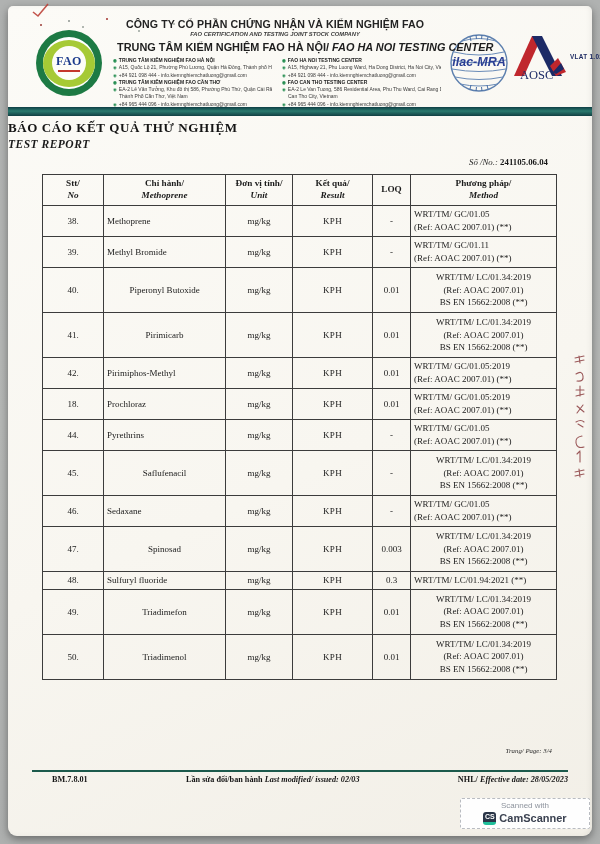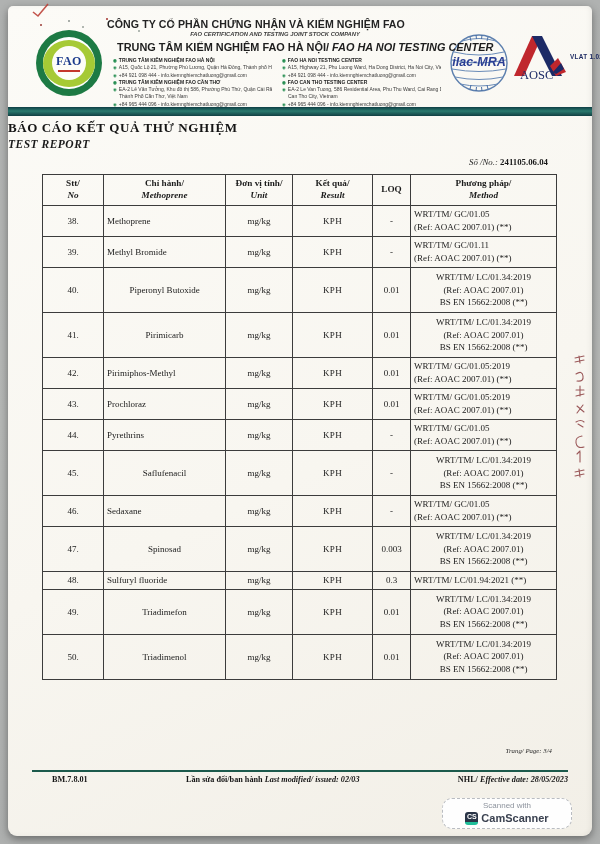--- a/index.html
+++ b/index.html
@@ -14,21 +14,21 @@
   .header { position:absolute; left:0; top:8px; width:100%; display:flex; align-items:flex-start; padding:2px 4px 0 28px; gap:5px; font-family:"Liberation Sans", sans-serif; }
   .fao-logo { flex:0 0 auto; width:66px; height:66px; margin-top:14px; border-radius:50%;
               background:#1d7a44; display:flex; align-items:center; justify-content:center; }
   .fao-logo .ring2 { width:52px; height:52px; border-radius:50%; background:#fff; display:flex; align-items:center; justify-content:center; }
   .fao-logo .ring3 { width:57px; height:47px; border-radius:50%; background:#a6ca35; display:flex; align-items:center; justify-content:center; }
   .fao-logo .core { width:34px; height:34px; border-radius:50%; background:#fdfdf8; display:flex; flex-direction:column; align-items:center; justify-content:center; }
   .fao-logo .core .txt { font-family:"Liberation Serif", serif; font-weight:bold; font-size:12px; color:#1c3b8c; letter-spacing:.5px; }
   .fao-logo .core .bar { width:22px; height:2px; background:#c5372c; margin-top:1px; }
 
   .header-center { flex:1 1 auto; min-width:0; padding-top:2px; }
-  .company-vi { font-weight:bold; font-size:10.6px; color:#232323; letter-spacing:.1px; white-space:nowrap; }
+  .company-vi { text-align:center; font-weight:bold; font-size:10.6px; color:#232323; letter-spacing:.1px; white-space:nowrap; }
   .company-en { text-align:center; font-weight:bold; font-style:italic; font-size:5.8px; color:#3c3c3c; margin-top:1px; }
   .center-name { text-align:center; font-weight:bold; font-size:11.6px; color:#1d1d1d; margin-top:3px; white-space:nowrap; transform:scaleX(.94); }
   .center-name .en { font-style:italic; }
   .contacts { display:flex; gap:10px; margin-top:4px; padding:0 2px 0 6px; }
   .contact-col { flex:1 1 0; min-width:0; }
   .contact-line { display:flex; gap:2px; font-size:5px; line-height:1.45; color:#3a3a3a; white-space:nowrap; overflow:hidden; }
   .contact-line .dot { color:#1f8a4c; font-size:4.4px; line-height:1.6; flex:0 0 auto; }
   .contact-line.hd { font-weight:bold; color:#222; }
   .contact-line.cont { padding-left:6px; }
 
@@ -67,22 +67,22 @@
   
   .page-num { position:absolute; top:741px; right:40px; font-size:6.8px; font-style:italic; color:#2a2a2a; }
   .footer-line { position:absolute; top:764px; left:24px; right:24px; height:2px; background:#1c5a4c; }
   .footer-row { position:absolute; top:769px; left:24px; right:24px; display:flex; justify-content:space-between; font-size:8.2px; color:#161616; }
   .footer-row .bm { font-weight:bold; padding-left:20px; }
   .footer-row .mod { font-weight:bold; }
   .footer-row .mod .en, .footer-row .eff .en { font-style:italic; }
   .footer-row .eff { font-weight:bold; }
 
   
-  .cs-badge { position:absolute; right:20px; bottom:7px; width:130px; height:31px; background:#fefefe;
-              border:1px dashed #b9bcc1; border-radius:10px; display:flex; flex-direction:column; align-items:center; justify-content:center;
+  .cs-badge { position:absolute; right:2px; bottom:7px; width:130px; height:31px; background:#fefefe;
+              border:1px dashed #b9bcc1; border-radius:2px; display:flex; flex-direction:column; align-items:center; justify-content:center;
               font-family:"Liberation Sans", sans-serif; }
   .cs-badge .l1 { font-size:8px; color:#8d939d; line-height:1.1; }
   .cs-badge .l2 { display:flex; align-items:center; gap:3px; margin-top:1px; }
   .cs-icon { width:13px; height:13px; border-radius:3px; background:#2a3547; border-bottom:3px solid #1fbf9a; color:#fff;
              font-size:7px; font-weight:bold; display:flex; align-items:center; justify-content:center; line-height:1; }
   .cs-badge .brand { font-size:11px; font-weight:bold; color:#3a4150; }
 
   
   .red-mark { position:absolute; left:22px; top:-4px; }
   .top-wedge { position:absolute; left:49px; top:0; width:0; height:0; }
@@ -297,21 +297,21 @@
         <td class="c-param">Pirimiphos-Methyl</td>
         <td class="c-unit">mg/kg</td>
         <td class="c-result">KPH</td>
         <td class="c-loq">0.01</td>
         <td class="c-method">
               <div>WRT/TM/ GC/01.05:2019</div>
               <div>(Ref: AOAC 2007.01) (**)</div>
             </td>
       </tr>
           <tr class="h2">
-        <td class="c-no">43.</td>
+        <td class="c-no">18.</td>
         <td class="c-param">Prochloraz</td>
         <td class="c-unit">mg/kg</td>
         <td class="c-result">KPH</td>
         <td class="c-loq">0.01</td>
         <td class="c-method">
               <div>WRT/TM/ GC/01.05:2019</div>
               <div>(Ref: AOAC 2007.01) (**)</div>
             </td>
       </tr>
           <tr class="h2">

